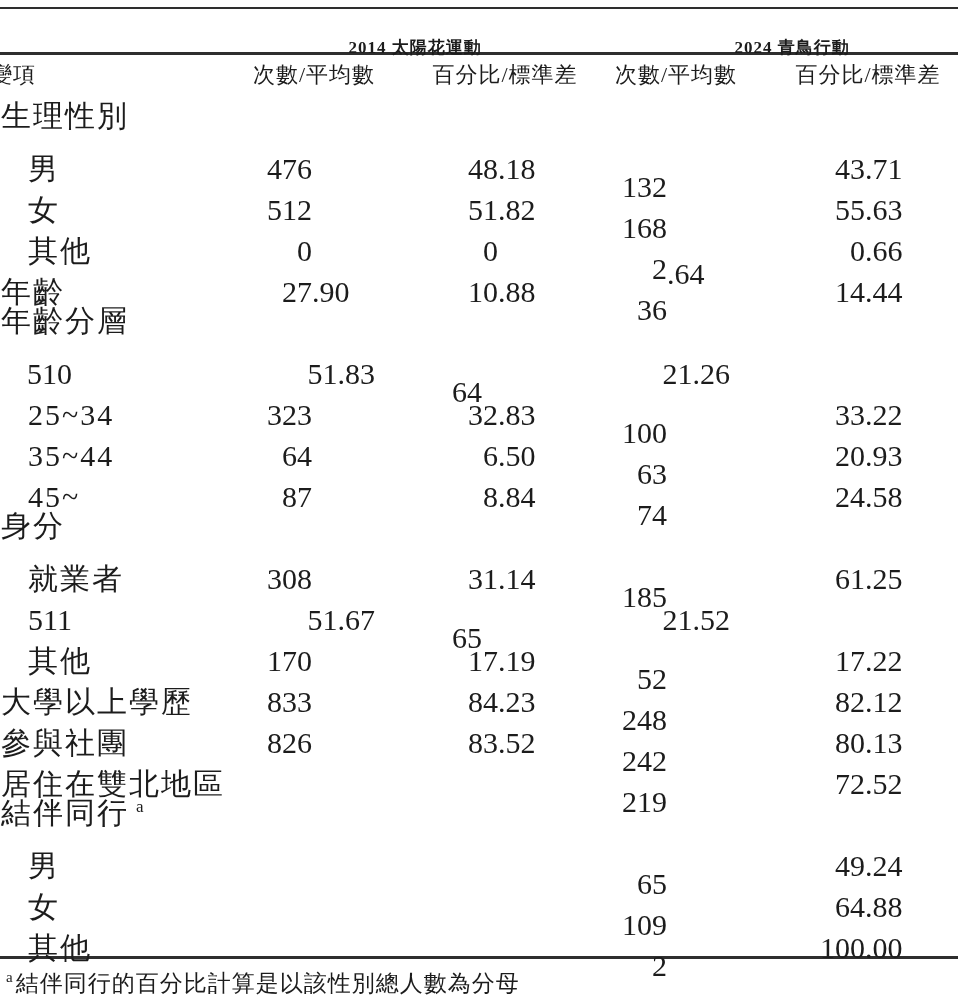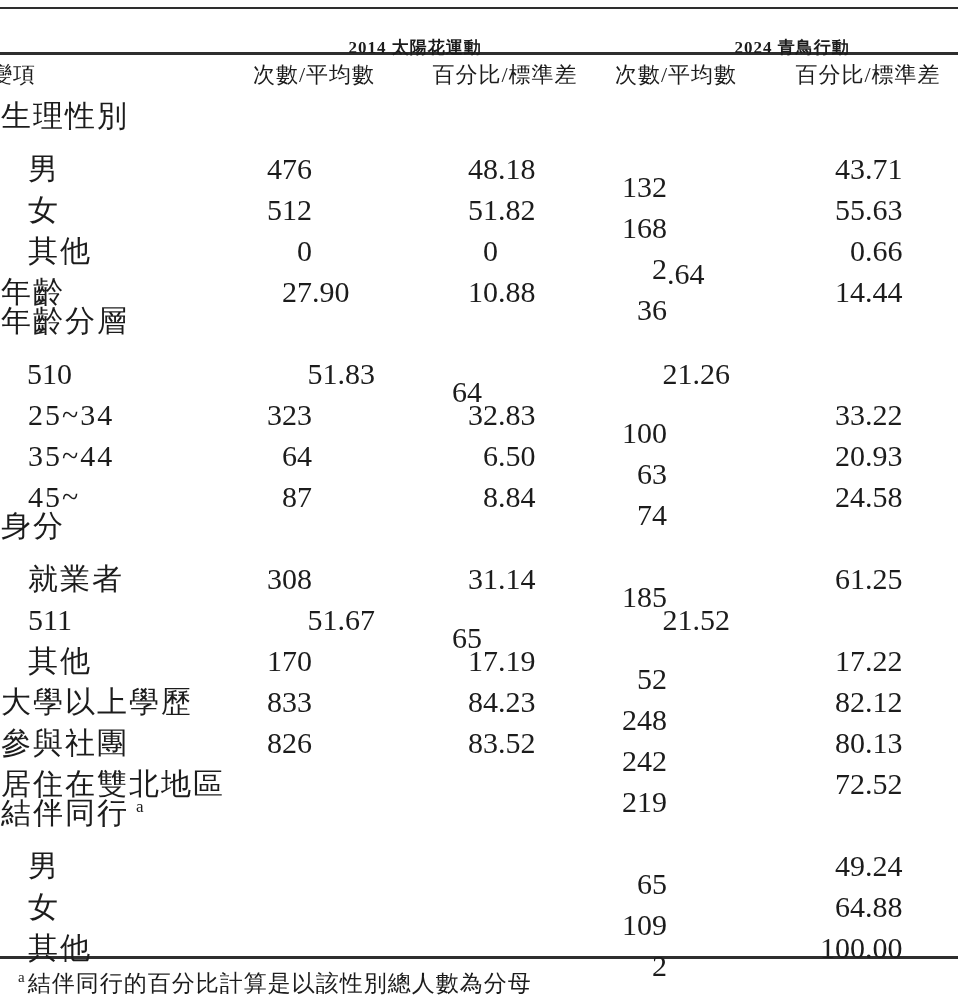--- a/index.html
+++ b/index.html
@@ -41,21 +41,21 @@
   .ind1{padding-left:28px;}
   .lbl sup{font-size:17px;letter-spacing:0;margin-left:7px;}
   .num{display:flex;font-size:30px;line-height:1;}
   .ip{display:inline-block;text-align:right;white-space:pre;}
   .fp{display:inline-block;text-align:left;white-space:pre;}
   .ipw1{width:72px;}
   .ipw2{width:123px;}
   .ipw3{width:107px;margin-top:36px;}
   .ipw4{width:135px;}
   
-  .footnote{margin-top:9px;padding-left:18px;font-size:23px;letter-spacing:1px;}
+  .footnote{margin-top:9px;padding-left:6px;font-size:23px;letter-spacing:1px;}
   .footnote sup{font-size:15px;margin-right:2px;}
 </style>
 </head>
 <body>
 
 <div class="table-wrap">
 
   <div class="rule rule-top"></div>
 
   <div class="group-row">

